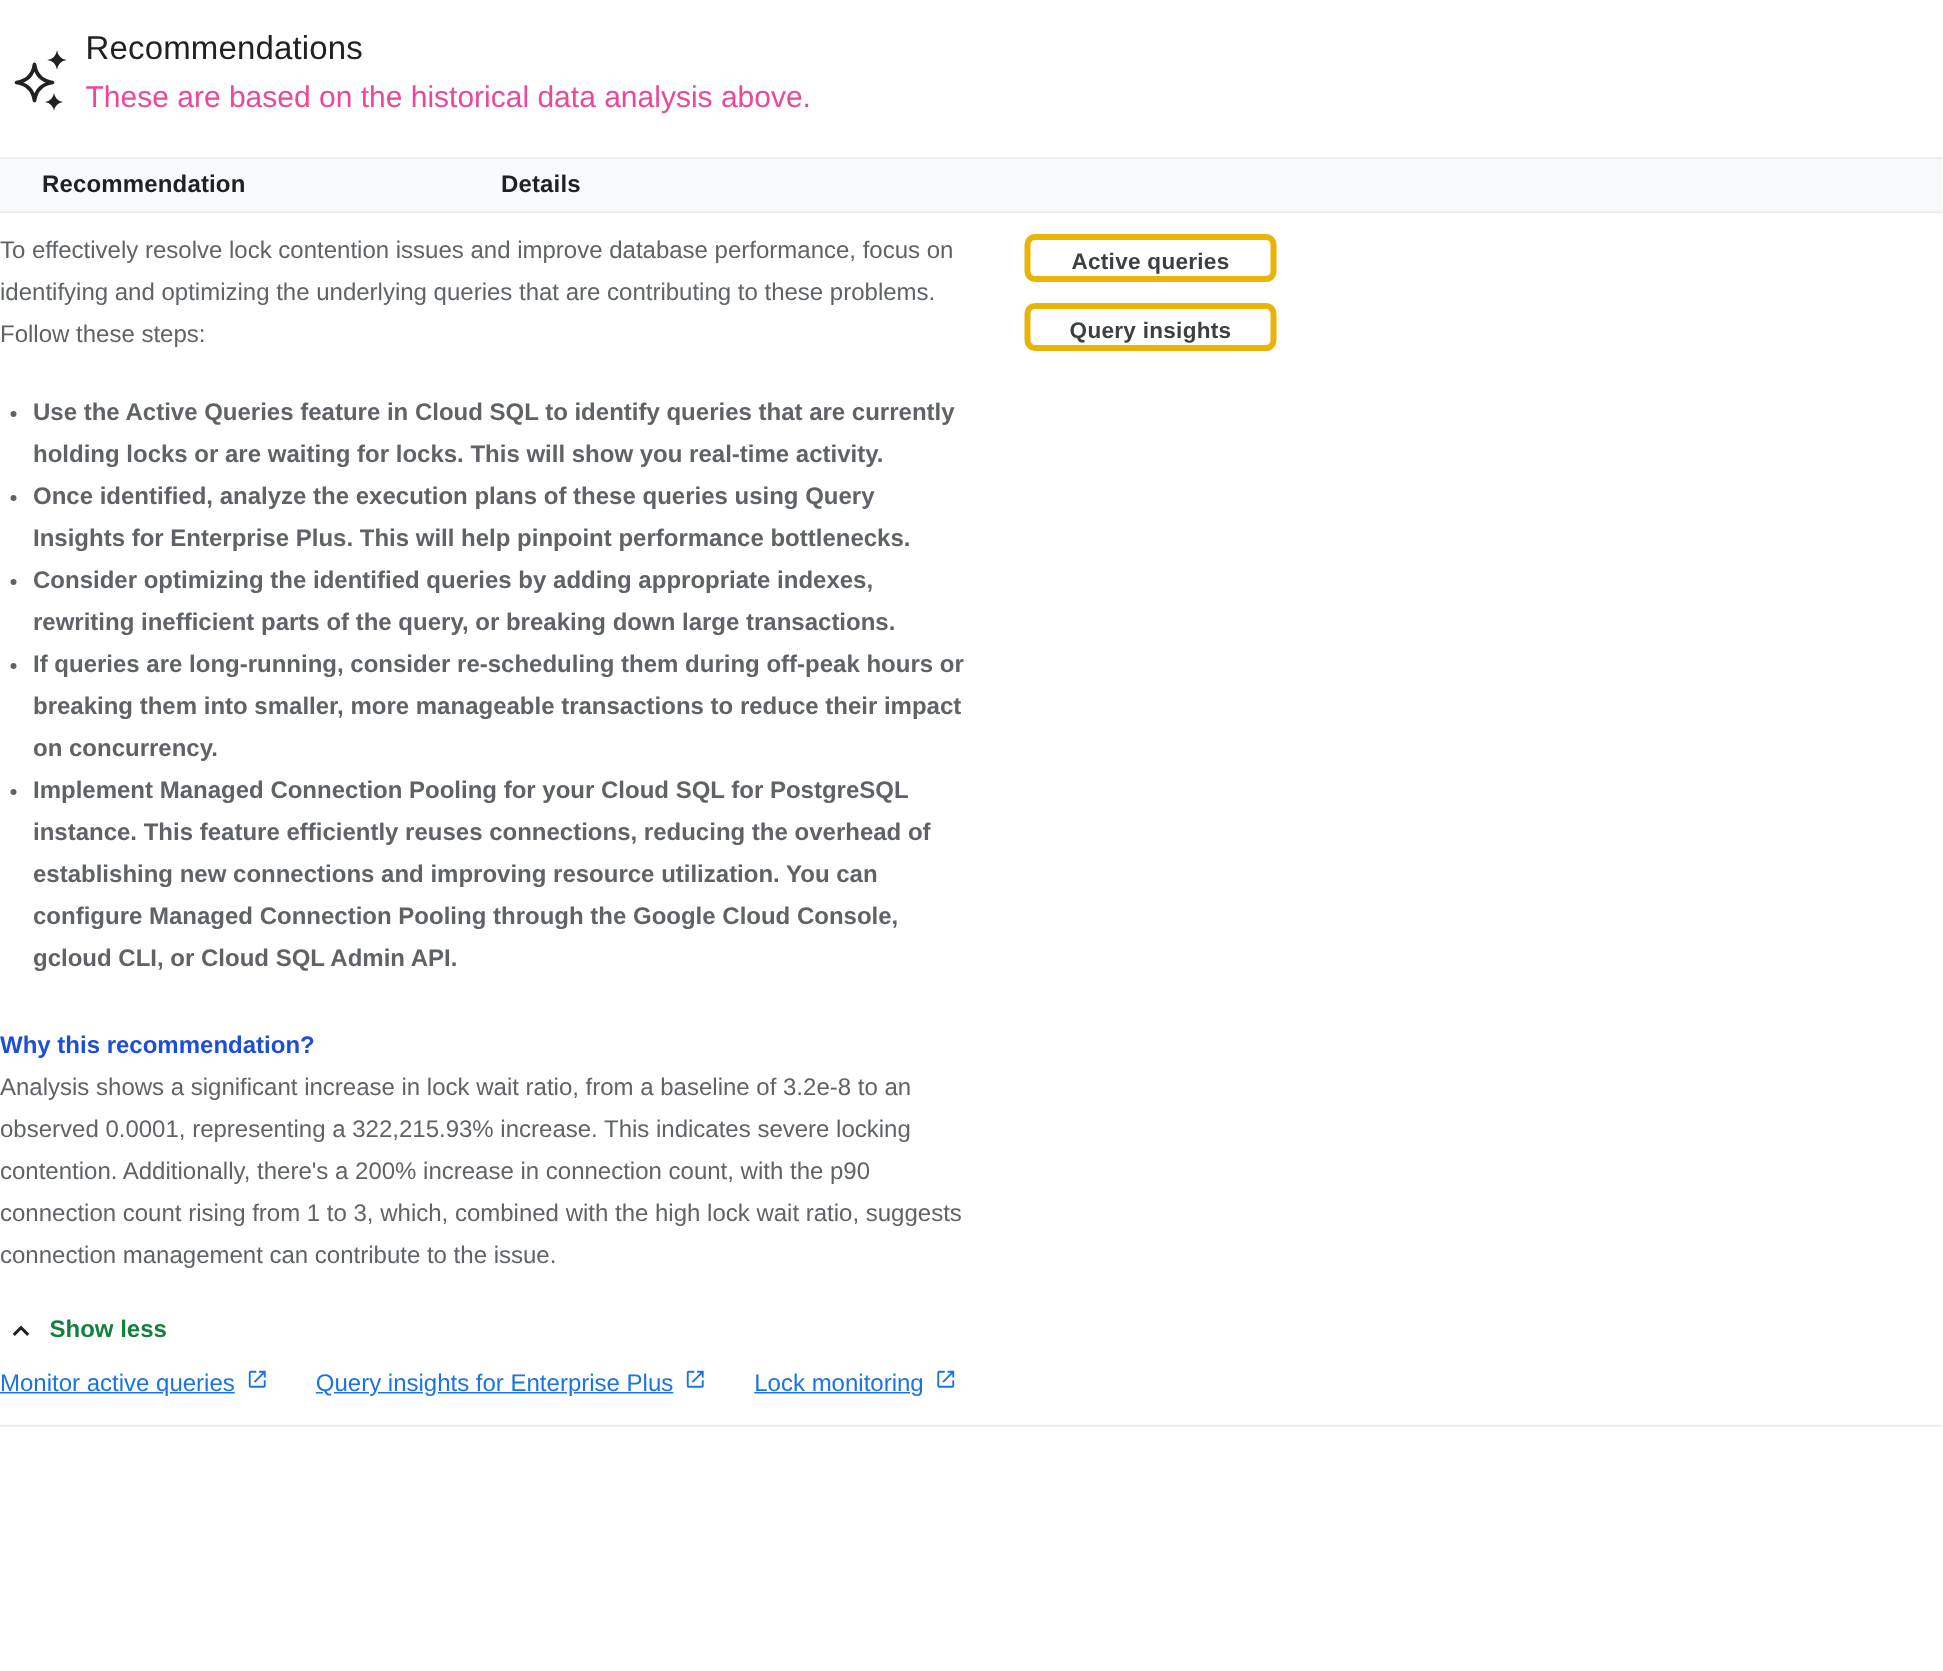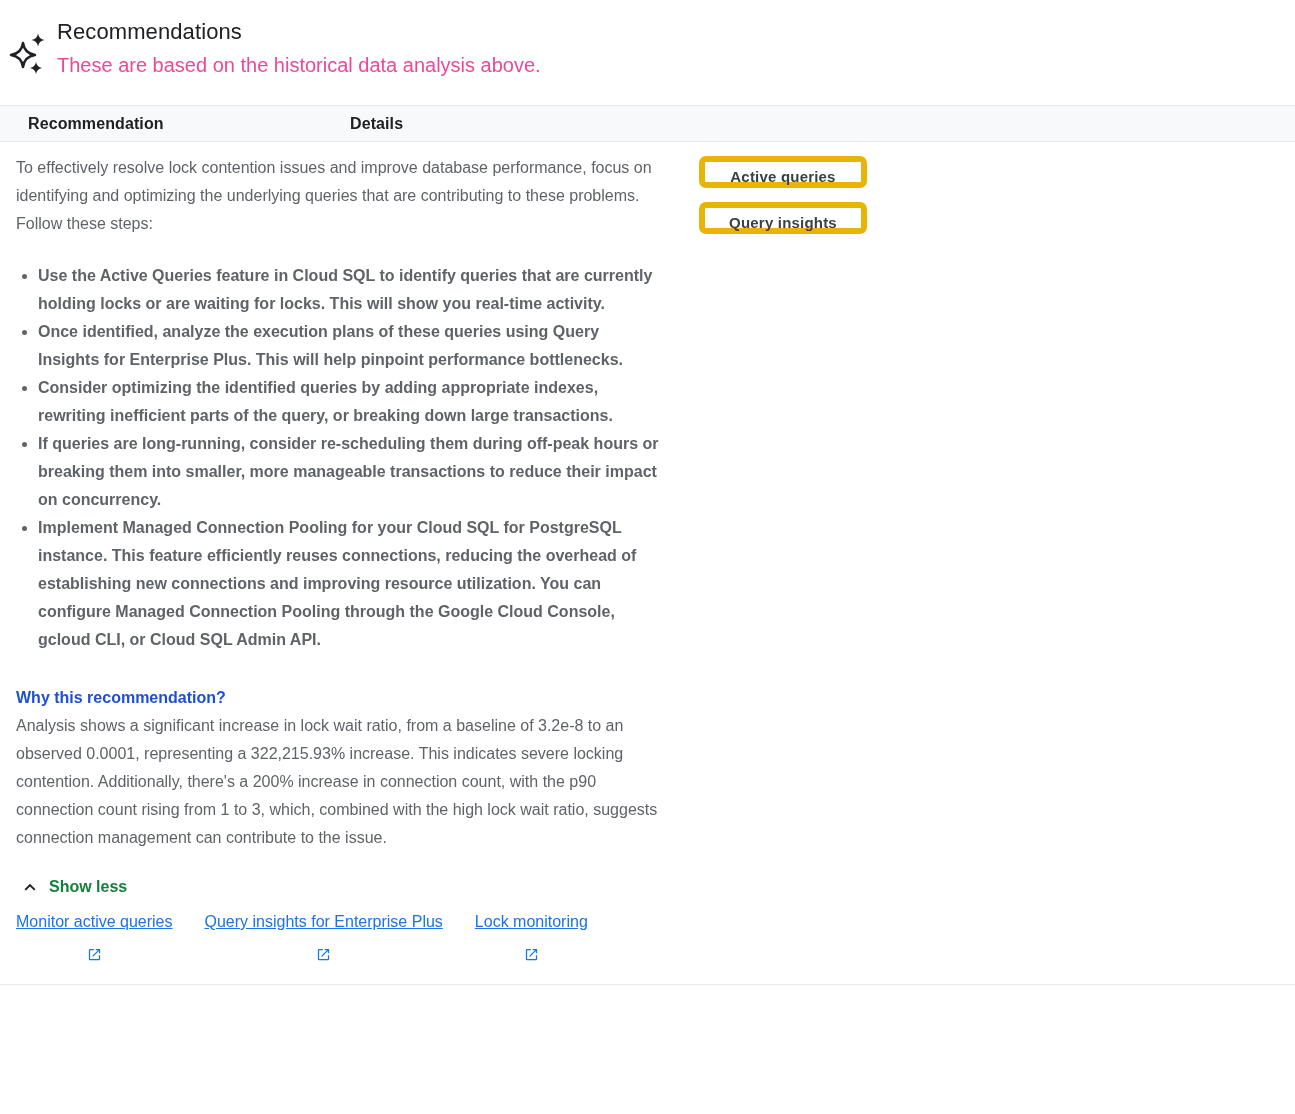--- a/index.html
+++ b/index.html
@@ -24,21 +24,21 @@
 
   
   .rec-table { margin-top: 28px; }
   .thead {
     display: flex; align-items: center; height: 37px;
     background: #f8f9fa;
     border-top: 1px solid #e8eaed; border-bottom: 1px solid #e8eaed;
     font-size: 16px; font-weight: 600; color: #202124; letter-spacing: 0.1px;
   }
   .col1 { width: 334px; padding-left: 28px; }
-  .col2 { width: 653px; padding-right: 8px; margin-left: 16px; }
+  .col2 { width: 653px; padding-right: 8px; }
   .col3 { flex: 1; padding-left: 30px; }
 
   .trow {
     display: flex; padding: 12px 0 13px;
     border-bottom: 1px solid #e8eaed;
     font-size: 16px; color: #5f6368;
   }
   .rec-cell { line-height: 28px; }
 
   .details-intro { margin: 0; line-height: 28px; }
@@ -55,28 +55,28 @@
     background: none; border: none; font-family: inherit;
   }
   .show-less svg { display: block; }
 
   .link-row {
     margin-top: 7px; display: flex; flex-wrap: wrap;
     column-gap: 32px; row-gap: 0; line-height: 28px;
   }
   .ext-link {
     color: #1a73e8; text-decoration: underline;
-    display: inline-flex; align-items: center; gap: 7px; cursor: pointer; flex-direction: column;
+    display: inline-flex; align-items: flex-start; gap: 7px; cursor: pointer;
   }
   .ext-link svg { flex: 0 0 auto; }
 
   .action-col { padding-top: 2px; }
   .action-btn {
     display: block; width: 168px; height: 32px;
-    background: #ffffff; border: 6px solid #eab308; border-radius: 7px;
+    background: #ffffff; border: 4px solid #eab308; border-radius: 7px;
     color: #3c4043; font-size: 15px; font-weight: 600; letter-spacing: 0.2px;
     font-family: inherit; text-align: center; line-height: 30px;
     margin: 0 0 14px 0; cursor: pointer; padding: 0;
   }
 </style>
 </head>
 <body>
 
 <div class="page">
 

